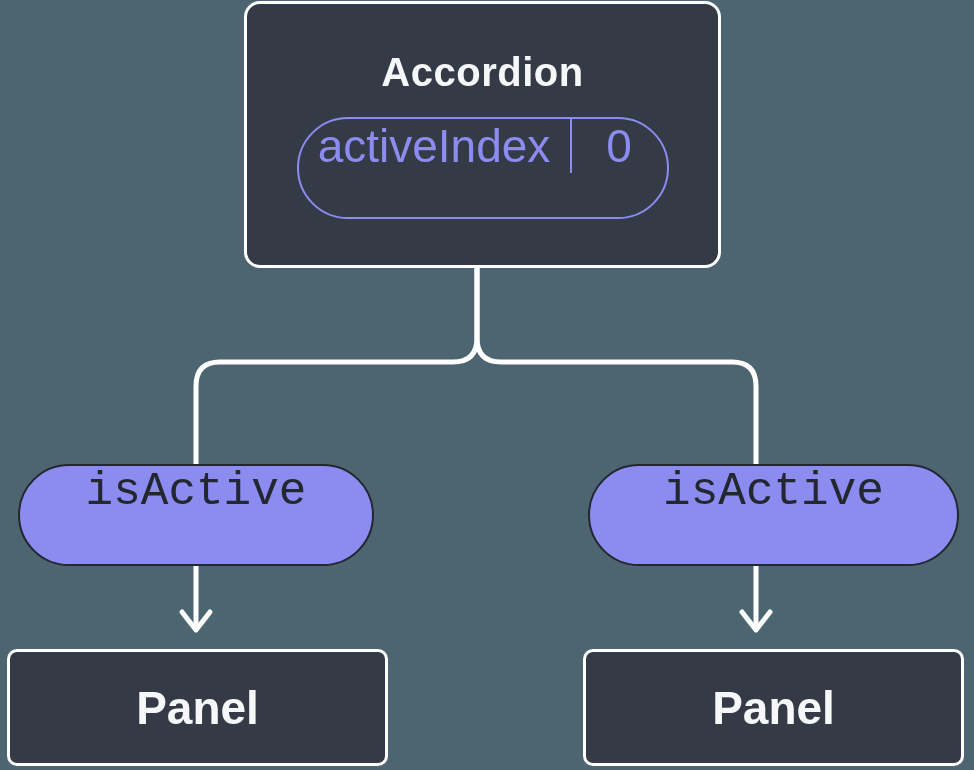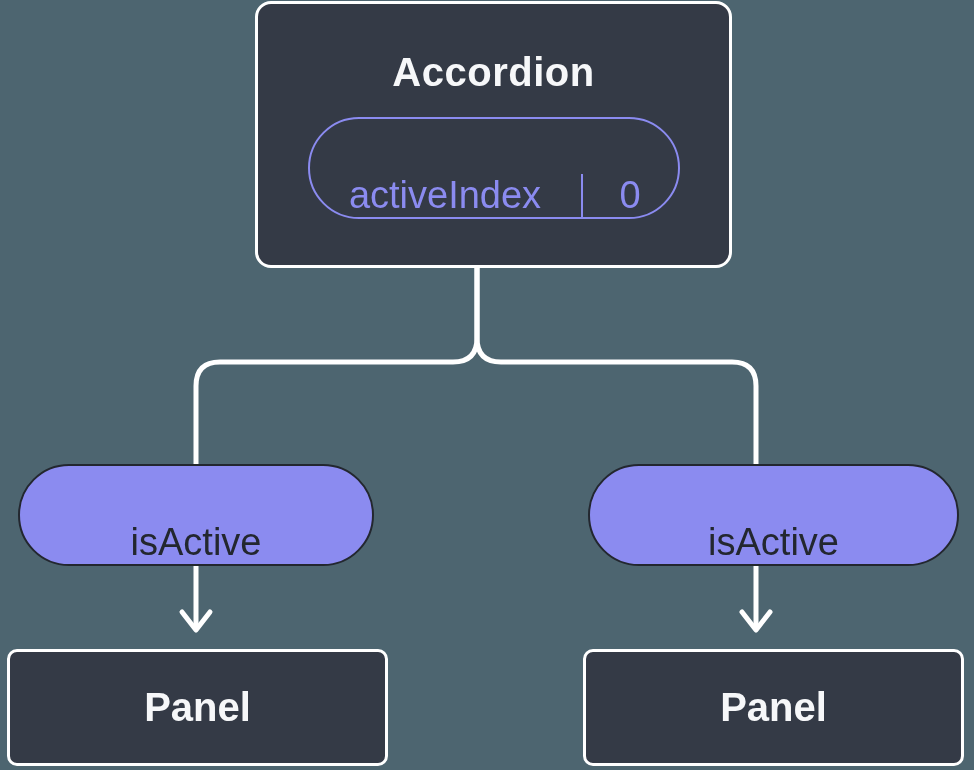--- a/index.html
+++ b/index.html
@@ -30,42 +30,42 @@
   
   .node {
     position: absolute;
     z-index: 2;
     box-sizing: border-box;
     background: var(--node-fill, #343A46);
     border: 3px solid var(--wire, #FFFFFF);
     color: var(--node-text, #F6F7F9);
   }
   .root-node {
-    left: 255px; top: 1px;
+    left: 244px; top: 1px;
     width: 477px; height: 267px;
     border-radius: 16px;
     display: flex;
     flex-direction: column;
     align-items: center;
     justify-content: center;
     gap: 22px;
   }
   .node-title {
     font-size: 40px;
     font-weight: 600;
     letter-spacing: 0.5px;
   }
 
   
   .pill {
     box-sizing: border-box;
     display: flex;
-    align-items: flex-end;
+    align-items: flex-start;
     border-radius: 999px;
-    font-size: 38px;
+    font-size: 46px;
     overflow: hidden;
   }
   .pill-key, .pill-val {
     display: flex;
     align-items: center;
     justify-content: center;
   }
   .pill-key { flex: 1; }
 
   .pill-outline {
@@ -78,36 +78,37 @@
     width: 95px;
     border-left: 2.5px solid var(--purple, #8B8BF0);
   }
 
   .pill-filled {
     position: absolute;
     z-index: 2;
     background: var(--purple, #8B8BF0);
     border: 2.5px solid var(--dark, #23272F);
     color: var(--dark, #23272F);
+    font-family: Liberation Mono, monospace;
   }
   .pill-filled .pill-val {
     border-left: 2.5px solid var(--dark, #23272F);
   }
   .pill-left  { left: 18px;  top: 464px; width: 356px; height: 102px; }
   .pill-left  .pill-val { width: 141px; }
   .pill-right { left: 588px; top: 464px; width: 371px; height: 102px; }
   .pill-right .pill-val { width: 156px; }
 
   
   .panel {
     border-radius: 10px;
     display: flex;
     align-items: center;
     justify-content: center;
-    font-size: 40px;
+    font-size: 46px;
     font-weight: 600;
   }
   .panel-left  { left: 7px;   top: 649px; width: 381px; height: 117px; }
   .panel-right { left: 583px; top: 649px; width: 381px; height: 117px; }
 </style>
 </head>
 <body>
 
 <div class="canvas" style="--bg: #4D6570; --node-fill: #343A46; --node-text: #F6F7F9; --purple: #8B8BF0; --dark: #23272F; --wire: #FFFFFF;">
 

